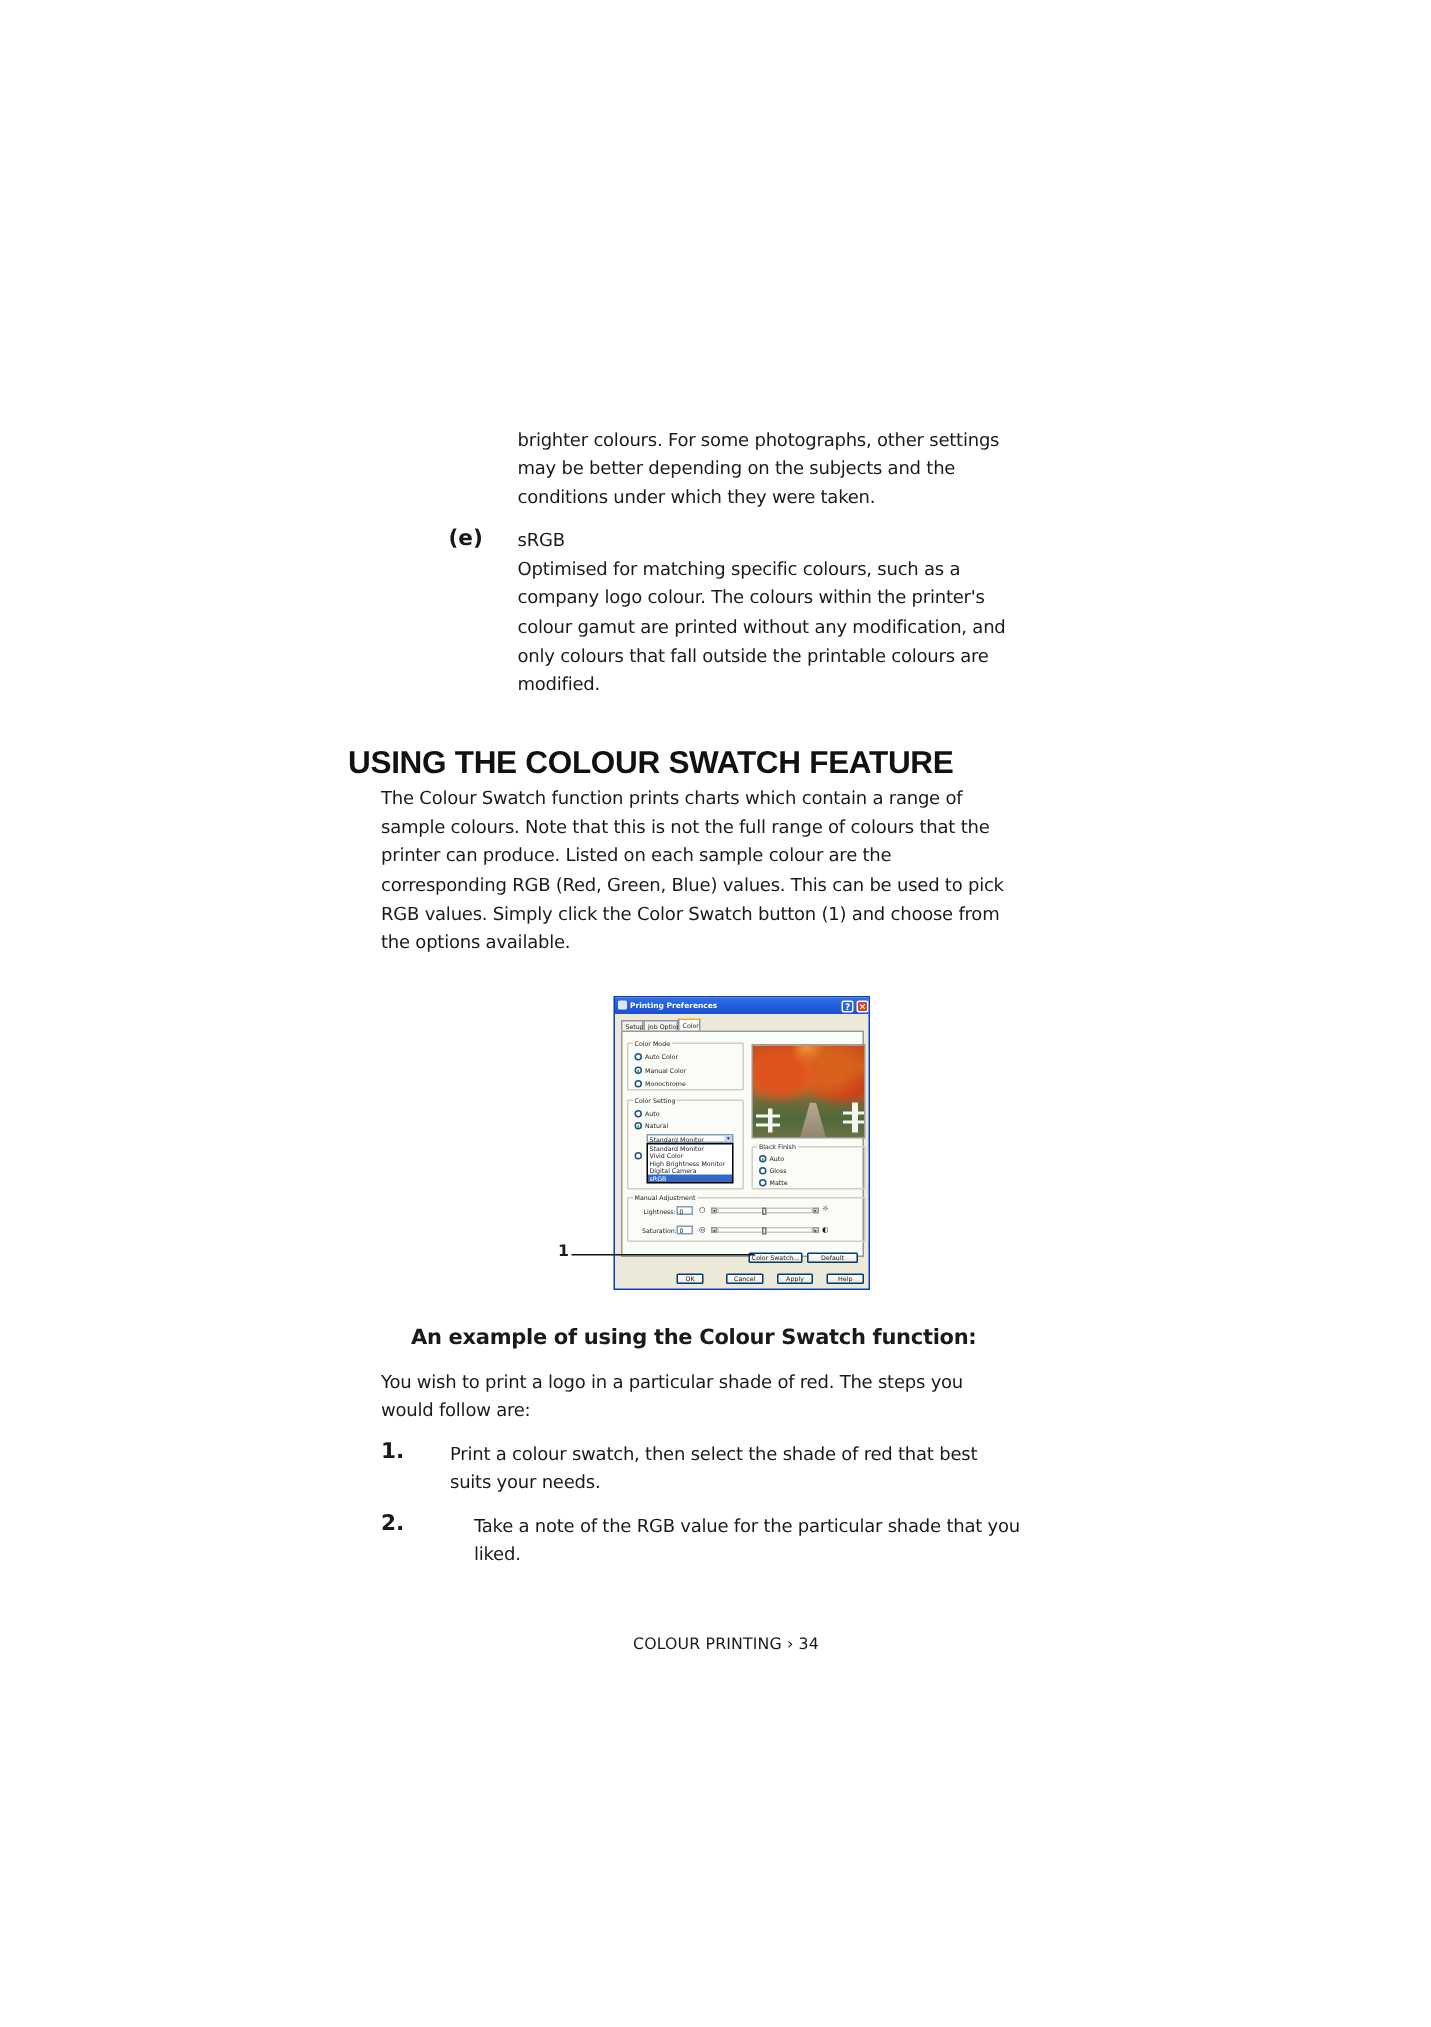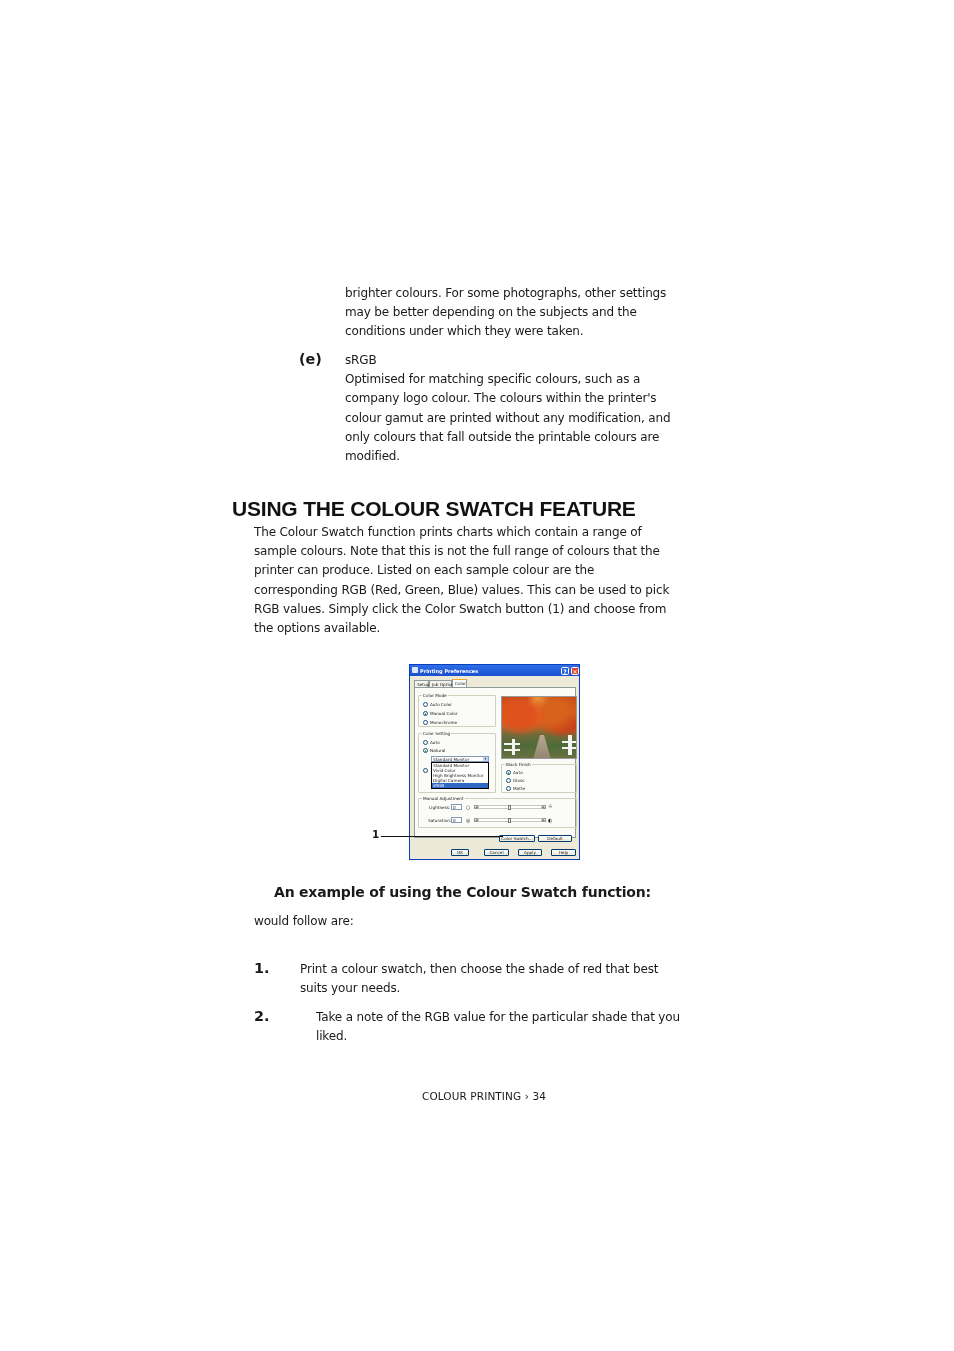--- a/index.html
+++ b/index.html
@@ -170,26 +170,27 @@
   <span class="btn" style="left:108px; top:184px; width:24px;">Apply</span>
   <span class="btn" style="left:141px; top:184px; width:25px;">Help</span>
 </div>
 
 <div class="callout-num">1</div>
 <div class="callout-line"></div>
 
 <div class="abs subhead" style="left:254px; top:884px;margin-left:20px;">An example of using the Colour Swatch function:</div>
 
 <div class="abs body-text" style="left:254px; top:912px;">
+  <div>You wish to print a logo in a particular shade of red. The steps you</div>
   <div>would follow are:</div>
 </div>
 
 <div class="abs label-bold" style="left:254px; top:960px;">1.</div>
 <div class="abs body-text" style="left:300px; top:960px;">
-  <div>Print a colour swatch, then choose the shade of red that best</div>
+  <div>Print a colour swatch, then select the shade of red that best</div>
   <div>suits your needs.</div>
 </div>
 
 <div class="abs label-bold" style="left:254px; top:1008px;">2.</div>
 <div class="abs body-text" style="left:316px; top:1008px;">
   <div>Take a note of the RGB value for the particular shade that you</div>
   <div>liked.</div>
 </div>
 
 <div class="abs footer" style="left:422px; top:1090px;">COLOUR PRINTING › 34</div>

